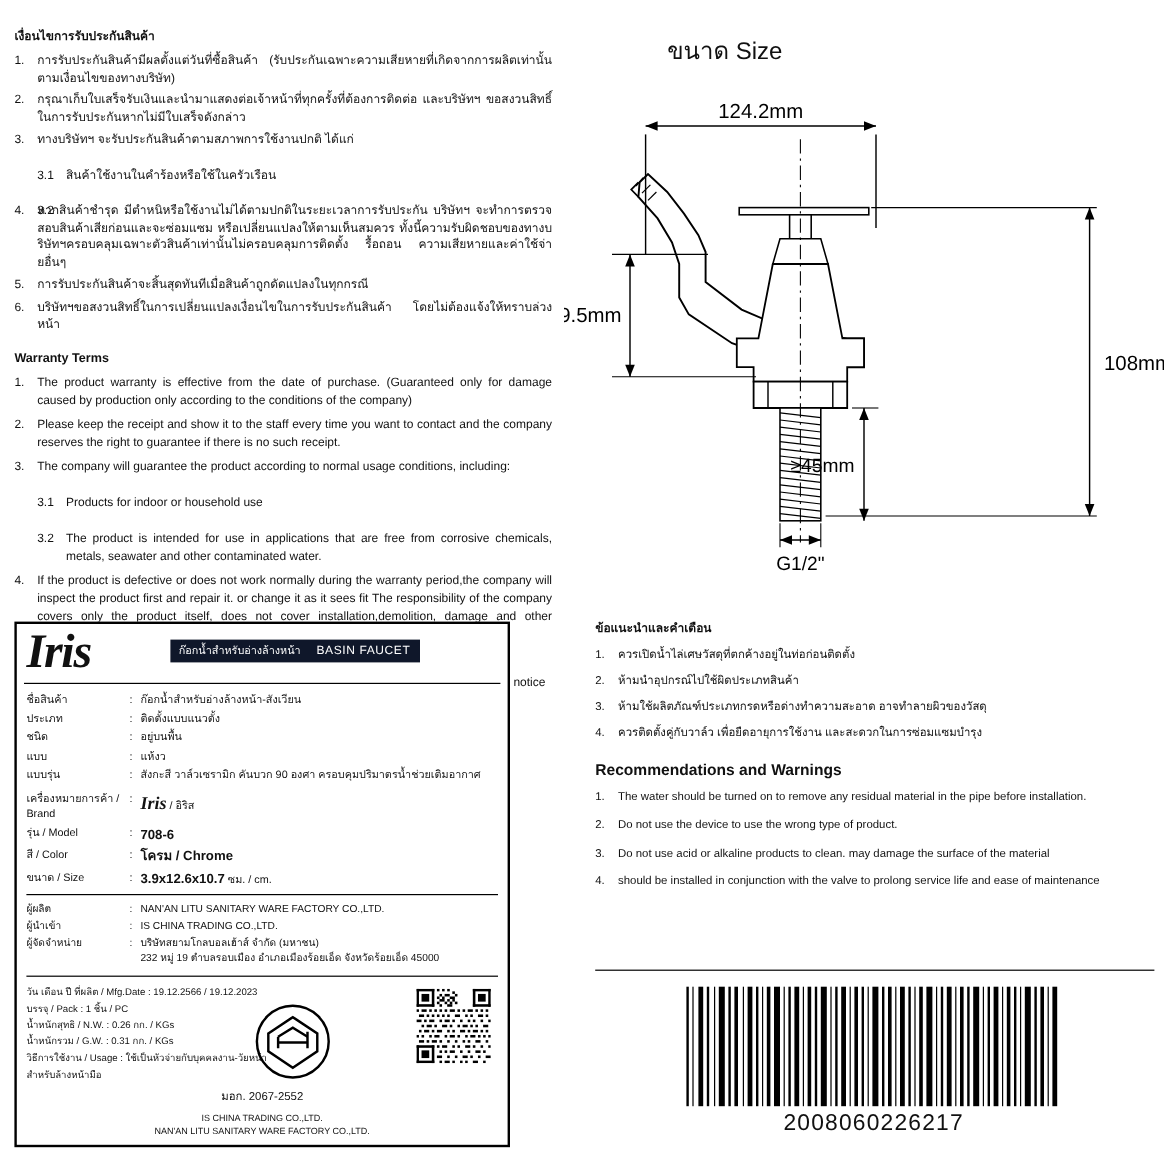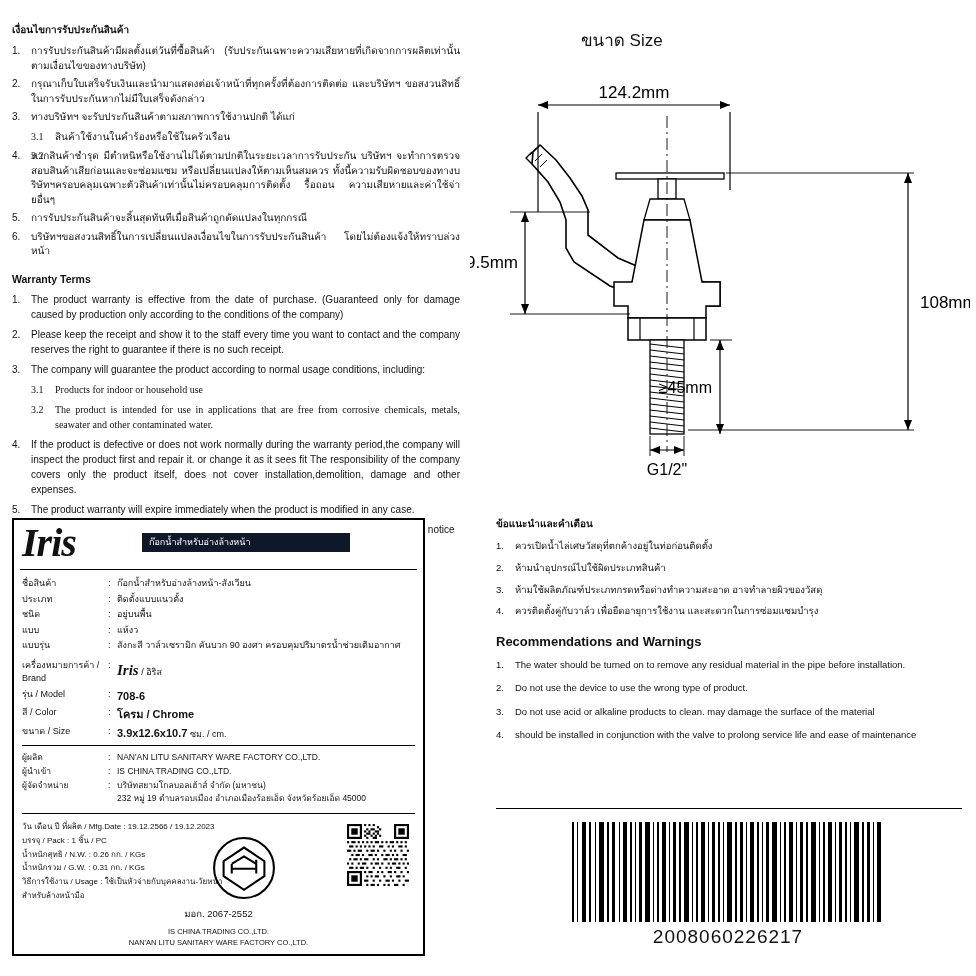--- a/index.html
+++ b/index.html
@@ -49,23 +49,22 @@
   ol.warr > li .num {
     position: absolute;
     left: 0;
     top: 0;
     width: 16px;
     text-align: left;
   }
   ol.warr > li .sub {
     position: relative;
     padding-left: 24px;
-    margin-top: 5px;
+    margin-top: 15px;
     display: block;
-    font-family: Liberation Serif, serif;
   }
   ol.warr > li .sub .snum {
     position: absolute;
     left: 0;
     top: 0;
   }
   .en-title {
     font-size: 10.5px;
     font-weight: bold;
     margin-top: 14px;
@@ -112,24 +111,23 @@
     background: #0f172a;
     color: #fff;
     font-size: 9px;
     line-height: 19px;
     padding-left: 7px;
     box-sizing: border-box;
   }
   .brand-tag .en {
     position: absolute;
     right: 8px;
-    top: 16px;
-    font-size: 14px;
+    top: 0;
+    font-size: 10px;
     letter-spacing: 0.5px;
-    font-weight: bold;
   }
   .hr-line {
     height: 1px;
     background: #000;
     margin: 3px 6px 0 6px;
   }
   .spec-table {
     margin: 7px 8px 0 8px;
     font-size: 9px;
     line-height: 1.5;
@@ -213,22 +211,21 @@
     text-align: center;
     font-size: 7.5px;
     line-height: 1.5;
   }
 
   
   .size-title {
     position: absolute;
     left: 556px;
     top: 26px;
-    font-size: 17px;
-    margin-left: 25px;
+    font-size: 20px;
   }
   .diagram {
     position: absolute;
     left: 470px;
     top: 60px;
     width: 500px;
     height: 430px;
   }
 
   

